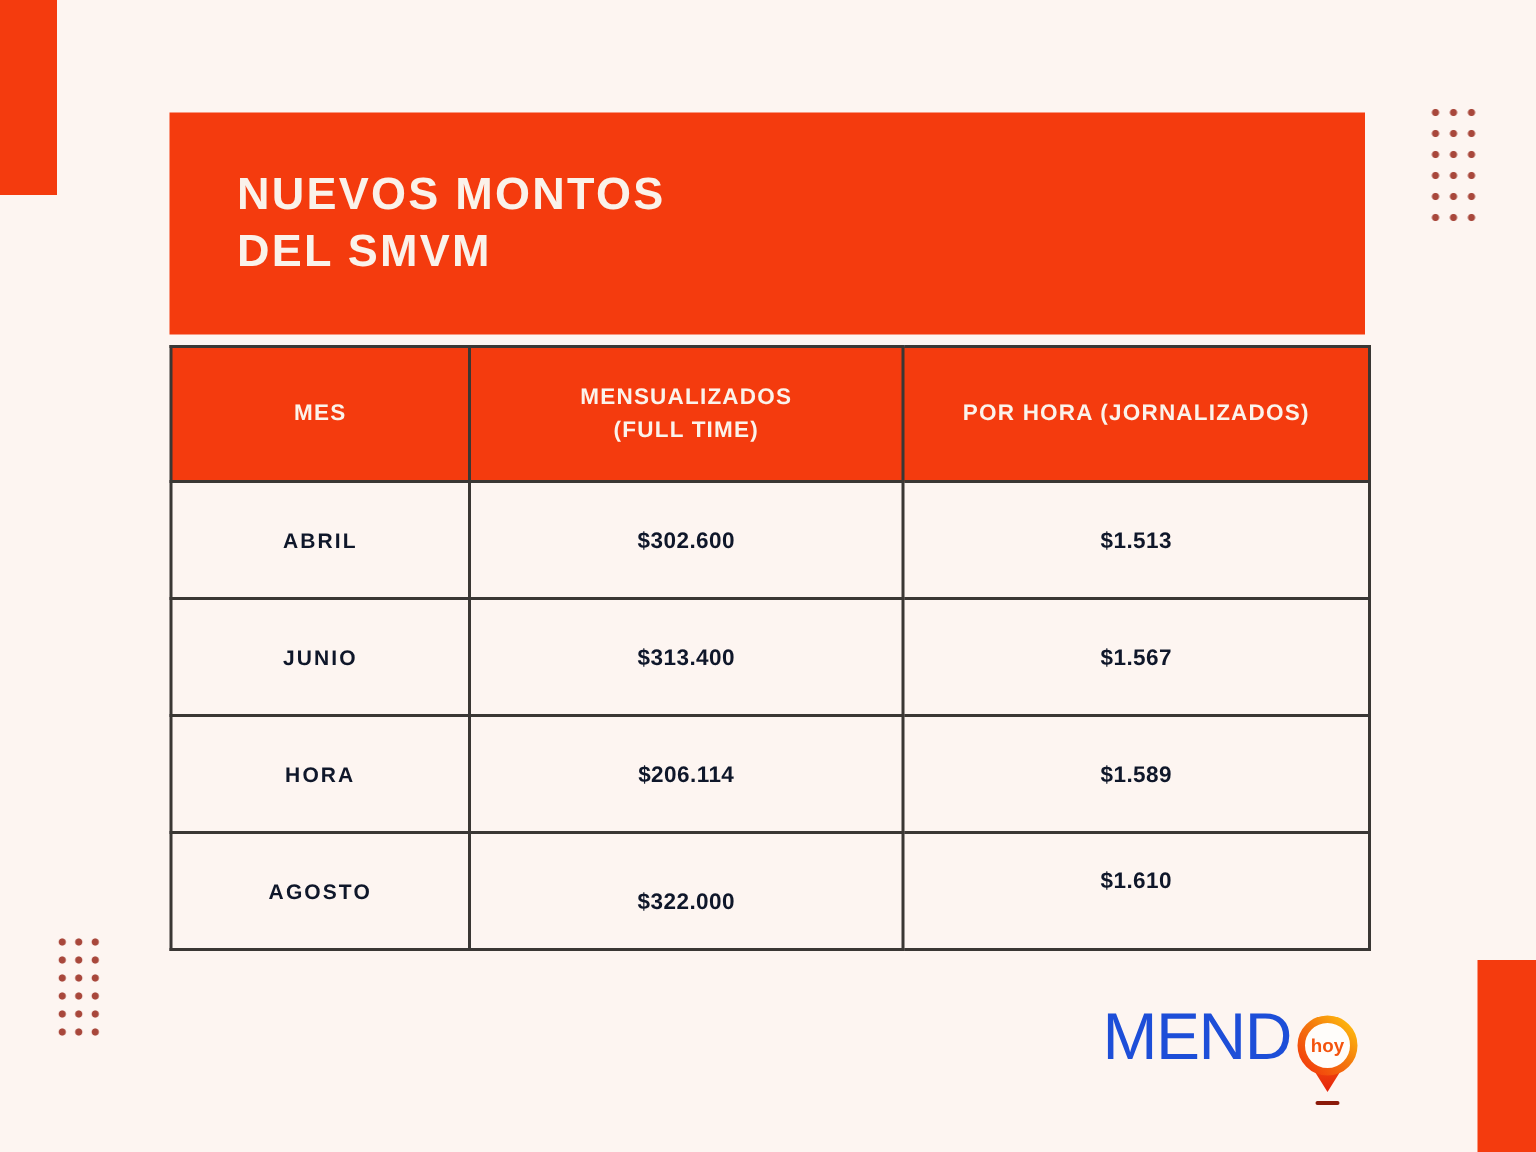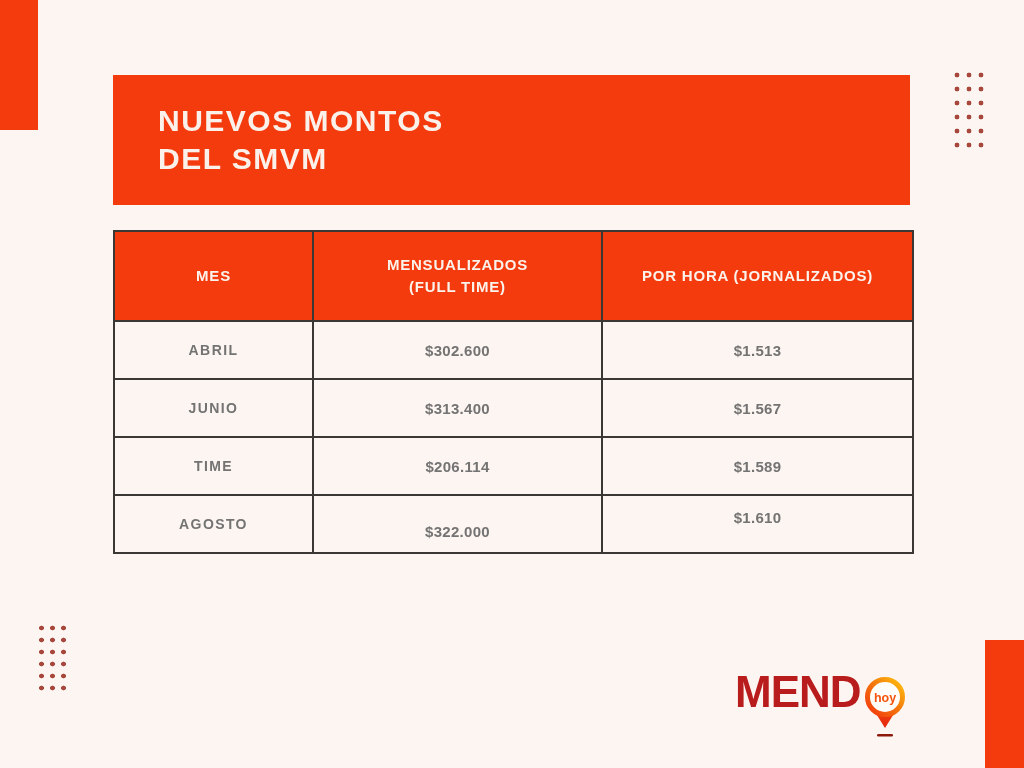--- a/index.html
+++ b/index.html
@@ -34,21 +34,21 @@
     background-size: 12px 14px;
   }
   .dots-bottom-left {
     left: 36px; top: 622px; width: 33px; height: 72px;
     background-size: 11px 12px;
   }
 
   
   .banner {
     position: absolute; left: 113px; top: 75px;
-    width: 797px; height: 130px;
+    width: 797px; height: 148px;
     background: #F43B0E;
     display: flex; flex-direction: column; justify-content: center;
     padding-left: 45px;
   }
   .banner .title-line {
     color: #FAF2EA;
     font-size: 30px; font-weight: bold;
     letter-spacing: 1.5px; line-height: 38px;
   }
 
@@ -61,35 +61,35 @@
   }
   th, td { border: 2px solid #3A3734; text-align: center; vertical-align: middle; }
   col.c1 { width: 199px; } col.c2 { width: 289px; } col.c3 { width: 311px; }
   thead th {
     background: #F43B0E;
     color: #FBF3EB;
     height: 90px;
     font-size: 15px; font-weight: bold; letter-spacing: 0.8px;
     line-height: 22px;
   }
-  tbody td { height: 58px; color: #737373; font-weight: bold; border-radius: 22px; }
+  tbody td { height: 78px; color: #0f172a; font-weight: bold; border-radius: 22px; }
   td.month-cell { font-size: 14px; letter-spacing: 1.4px; }
   td.value-cell { font-size: 15px; letter-spacing: 0.3px; margin-top: 12px; }
   .th-line { display: block; }
   .shift-down { position: relative; top: 7px; }
   .shift-up { position: relative; top: -7px; }
 
   
   .logo {
     position: absolute; left: 735px; top: 668px;
     display: flex; align-items: flex-start;
   }
   .logo .wordmark {
-    color: #b91c1c;
-    font-size: 44px; font-weight: bold; letter-spacing: -1px;
+    color: #1d4ed8;
+    font-size: 44px; font-weight: normal; letter-spacing: -1px;
     line-height: 48px;
   }
   .logo svg { display: block; margin-left: 1px; margin-top: 6px; }
   .pin-text {
     font-family: "Liberation Sans", sans-serif;
     font-size: 12.5px; font-weight: bold;
     fill: #F4540E;
   }
 </style>
 </head>
@@ -129,21 +129,21 @@
         <td class="month-cell">ABRIL</td>
         <td class="value-cell">$302.600</td>
         <td class="value-cell">$1.513</td>
       </tr>
       <tr>
         <td class="month-cell">JUNIO</td>
         <td class="value-cell">$313.400</td>
         <td class="value-cell">$1.567</td>
       </tr>
       <tr>
-        <td class="month-cell">TIME</td>
+        <td class="month-cell">HORA</td>
         <td class="value-cell">$206.114</td>
         <td class="value-cell">$1.589</td>
       </tr>
       <tr>
         <td class="month-cell">AGOSTO</td>
         <td class="value-cell"><span class="shift-down">$322.000</span></td>
         <td class="value-cell"><span class="shift-up">$1.610</span></td>
       </tr>
     </tbody>
   </table>

